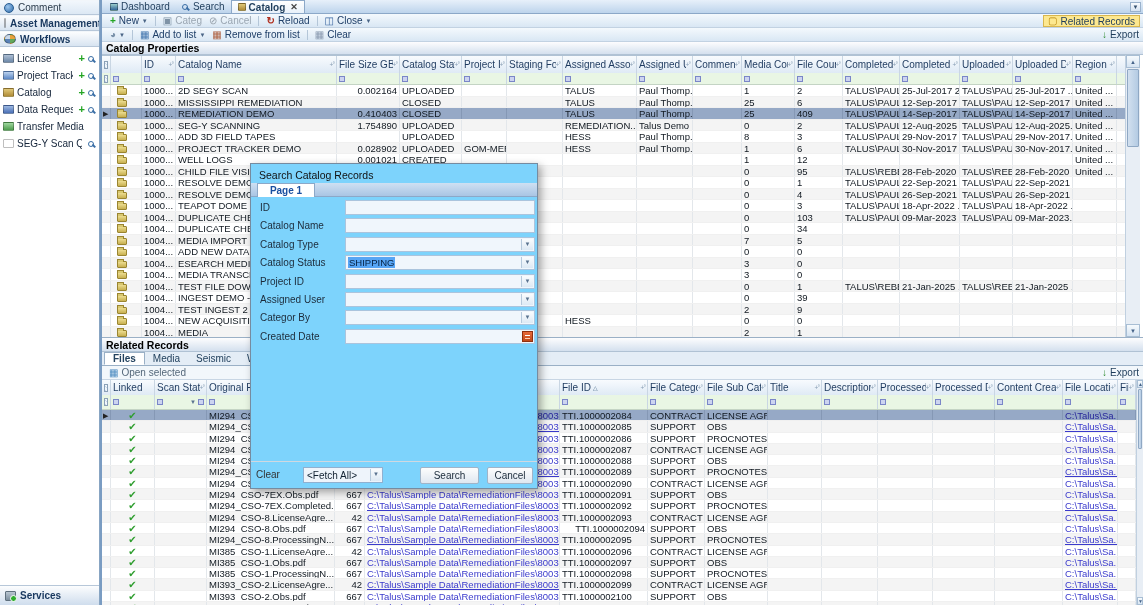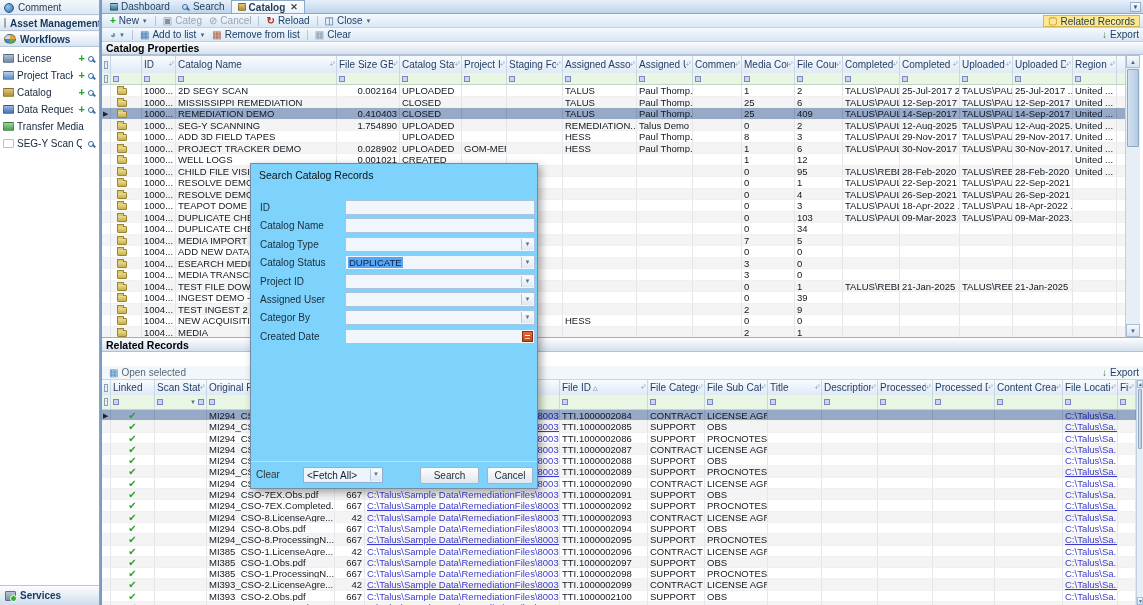--- a/index.html
+++ b/index.html
@@ -860,20 +860,27 @@
         <div class="gc dc" style="width: 44px;"></div>
       </div>
     </div>
   <div class="vscroll" id="catalog-scroll">
     <span class="sb-btn sb-up">▲</span>
     <span class="sb-thumb" style="top:14px;height:78px;"></span>
     <span class="sb-btn sb-dn">▼</span>
   </div>
 
   <div class="section-band" id="related-band">Related Records</div>
+  <div id="related-tabs">
+      <div class="rtab active">Files</div>
+      <div class="rtab">Media</div>
+      <div class="rtab">Seismic</div>
+      <div class="rtab">Wells</div>
+      <div class="rtab">Ta</div>
+    </div>
   <div id="open-selected-row">
     <span class="tbtn">
         <span class="gi gi-open">▦</span>
         <span>Open selected</span>
       </span>
     <span class="export-right">
         <span class="gi gi-export">↓</span>
         <span>Export</span>
       </span>
   </div>
@@ -1174,21 +1181,21 @@
         <div class="gc dc" style="width: 55px;"><a class="lnk" href="#">C:\Talus\Sa...</a></div>
         <div class="gc dc" style="width: 18px;"></div>
       </div>
       <div class="grow drow">
         <div class="gc dc indc" style="width: 9px;"></div>
         <div class="gc dc" style="width: 44px; text-align: center;"><span class="chk">✔</span></div>
         <div class="gc dc" style="width: 52px;"></div>
         <div class="gc dc" style="width: 128px;">MI294_CSO-8.Obs.pdf</div>
         <div class="gc dc" style="width: 30px; text-align: right;">667</div>
         <div class="gc dc" style="width: 195px;"><a class="lnk" href="#">C:\Talus\Sample Data\RemediationFiles\80034672\...</a></div>
-        <div class="gc dc" style="width: 88px;">TTI.1000002094</div>
+        <div class="gc dc" style="width: 88px; text-align: right;">TTI.1000002094</div>
         <div class="gc dc" style="width: 57px;">SUPPORT</div>
         <div class="gc dc" style="width: 63px;">OBS</div>
         <div class="gc dc" style="width: 54px;"></div>
         <div class="gc dc" style="width: 56px;"></div>
         <div class="gc dc" style="width: 55px;"></div>
         <div class="gc dc" style="width: 62px;"></div>
         <div class="gc dc" style="width: 68px;"></div>
         <div class="gc dc" style="width: 55px;"><a class="lnk" href="#">C:\Talus\Sa...</a></div>
         <div class="gc dc" style="width: 18px;"></div>
       </div>
@@ -1321,20 +1328,23 @@
     </div>
   <div class="vscroll" id="related-scroll">
     <span class="sb-btn sb-up" style="height:8px;font-size:5px;line-height:7px;">▲</span>
     <span class="sb-thumb" style="top:9px;height:60px;"></span>
     <span class="sb-btn sb-dn" style="height:8px;font-size:5px;line-height:7px;">▼</span>
   </div>
 </div>
 
 <div id="search-dialog">
   <div id="dialog-title">Search Catalog Records</div>
+  <div id="dialog-tabstrip">
+    <div id="dialog-page-tab">Page 1</div>
+  </div>
   <div id="dialog-fields">
       <div class="dfield" style="top: 36px;">
         <span class="dlabel">ID</span>
         <span class="dinput">
           <span class="val"></span>
         </span>
       </div>
       <div class="dfield" style="top: 54.4px;">
         <span class="dlabel">Catalog Name</span>
         <span class="dinput">
@@ -1344,21 +1354,21 @@
       <div class="dfield" style="top: 72.8px;">
         <span class="dlabel">Catalog Type</span>
         <span class="dinput">
           <span class="val"></span>
           <span class="sufbtn">▼</span>
         </span>
       </div>
       <div class="dfield" style="top: 91.2px;">
         <span class="dlabel">Catalog Status</span>
         <span class="dinput">
-          <span class="val hl">DUPLICATE</span>
+          <span class="val hl">SHIPPING</span>
           <span class="sufbtn">▼</span>
         </span>
       </div>
       <div class="dfield" style="top: 109.6px;">
         <span class="dlabel">Project ID</span>
         <span class="dinput">
           <span class="val"></span>
           <span class="sufbtn">▼</span>
         </span>
       </div>

